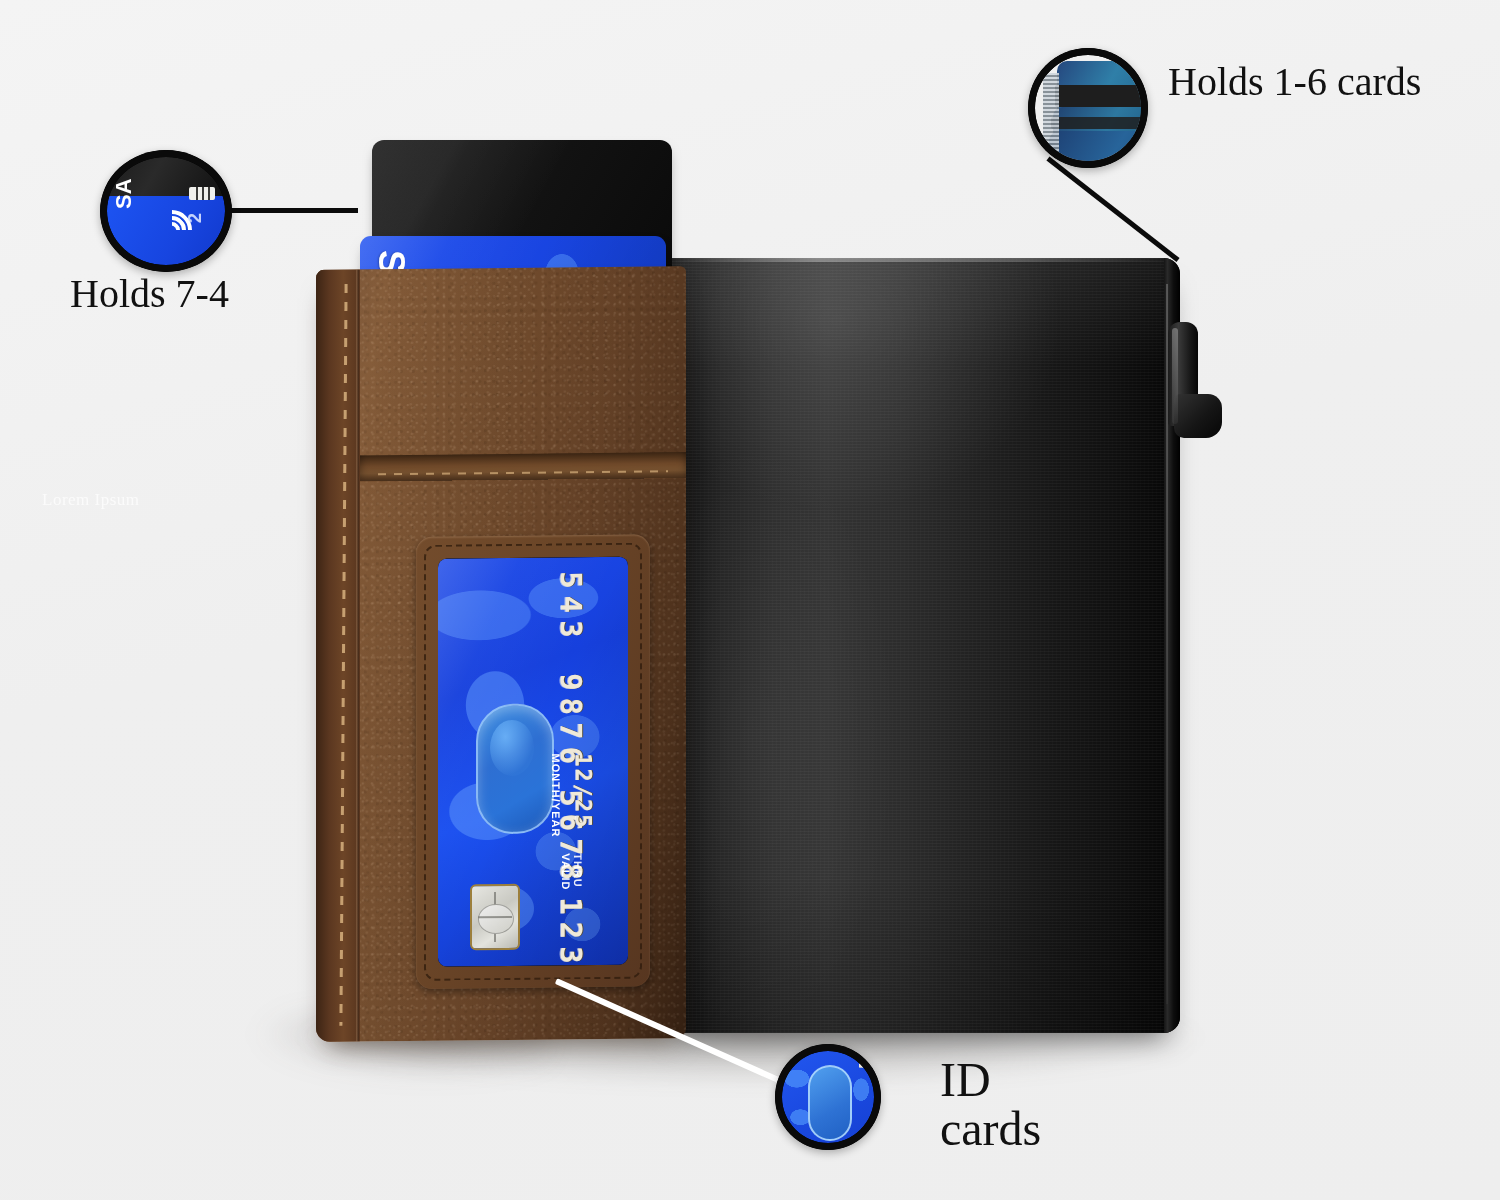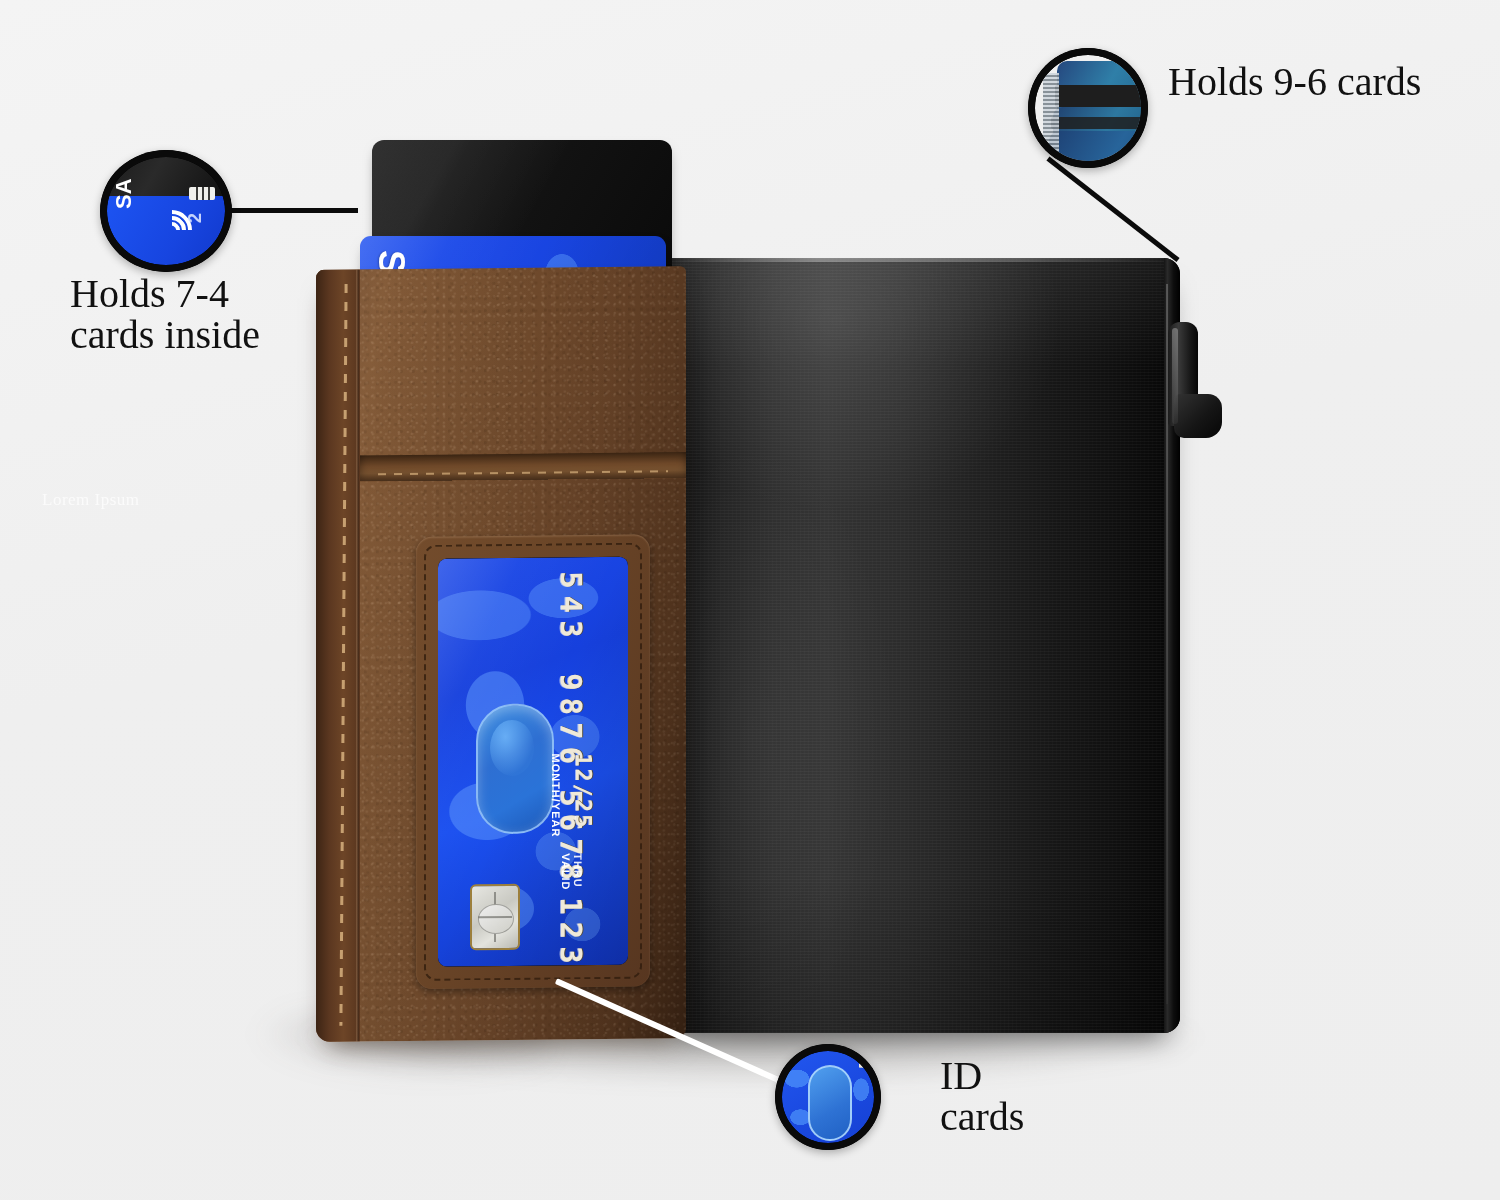--- a/index.html
+++ b/index.html
@@ -178,21 +178,21 @@
     transform-origin:0 0;opacity:.85;}
   
   .nfc{position:absolute;}
   .nfc i{position:absolute;border:5px solid #fff;border-radius:50%;
     border-right-color:transparent;border-bottom-color:transparent;border-left-color:transparent;}
 
   
   .callout-text{position:absolute;font-family:"Liberation Serif",serif;color:#111;line-height:1.02;}
   .ct-left{left:70px;top:274px;font-size:40px;}
   .ct-right{left:1168px;top:62px;font-size:40px;}
-  .ct-bottom{left:940px;top:1056px;font-size:40px;}
+  .ct-bottom{left:940px;top:1056px;font-size:48px;}
 
   .bubble{position:absolute;border-radius:50%;overflow:hidden;background:#000;
     box-shadow:0 3px 9px rgba(0,0,0,.28);}
   .bubble .ring{position:absolute;inset:0;border-radius:50%;border:7px solid #0a0a0a;pointer-events:none;}
   .bubble .inner{position:absolute;left:7px;top:7px;right:7px;bottom:7px;border-radius:50%;overflow:hidden;}
 
   .b-left{left:100px;top:150px;width:132px;height:122px;}
   .b-right{left:1028px;top:48px;width:120px;height:120px;}
   .b-bottom{left:775px;top:1044px;width:106px;height:106px;}
 
@@ -346,21 +346,20 @@
         <i style="left:9px;top:11px;width:20px;height:20px;transform:rotate(45deg);border-width:4px"></i>
         <i style="left:3px;top:5px;width:32px;height:32px;transform:rotate(45deg);border-width:4px"></i>
       </div>
       <div class="bl-2">2</div>
     </div>
     <div class="ring"></div>
   </div>
 
   <div class="callout-text ct-left">
     <div>Holds 7-4</div>
-    <div>cards inside</div>
   </div>
 
   <div class="leader" style="left:1048px;top:156px;width:165px;height:5px;transform:rotate(38deg)"></div>
 
   <div class="bubble b-right">
     <div class="inner">
       <div class="fan">
         <div class="fcard" style="left:22px;top:6px;width:110px;height:58px;
              background:linear-gradient(120deg,#25477e,#2f7fa8 45%,#1d5d86);"></div>
         <div class="fstripe" style="left:20px;top:30px;width:112px;height:22px;"></div>
@@ -371,21 +370,21 @@
              background:linear-gradient(120deg,#1d3f72,#27649a 55%,#1a4f7b);"></div>
         <div style="position:absolute;left:8px;top:18px;width:16px;height:92px;
              background:repeating-linear-gradient(180deg,#cfd6dd 0 2px,#7d878f 2px 4px);
              border-radius:8px 0 0 8px;opacity:.9"></div>
       </div>
     </div>
     <div class="ring"></div>
   </div>
 
   <div class="callout-text ct-right">
-    <div>Holds 9-6 cards</div>
+    <div>Holds 1-6 cards</div>
   </div>
 
   <div class="leader-white" style="left:556px;top:978px;width:250px;height:6px;transform:rotate(24deg)"></div>
 
   <div class="bubble b-bottom">
     <div class="inner">
       <div class="bb-card">
         <div class="bb-map"></div>
         <div class="bb-holo"></div>
         <div class="bb-num">5678</div>

